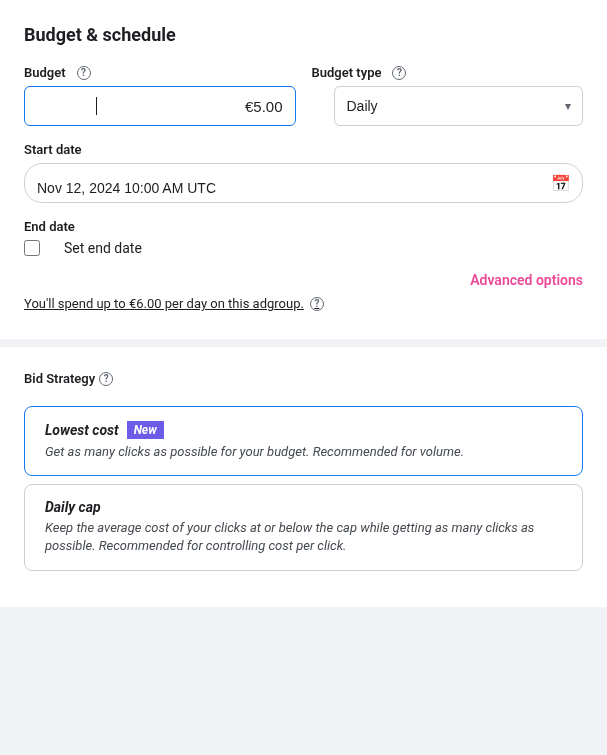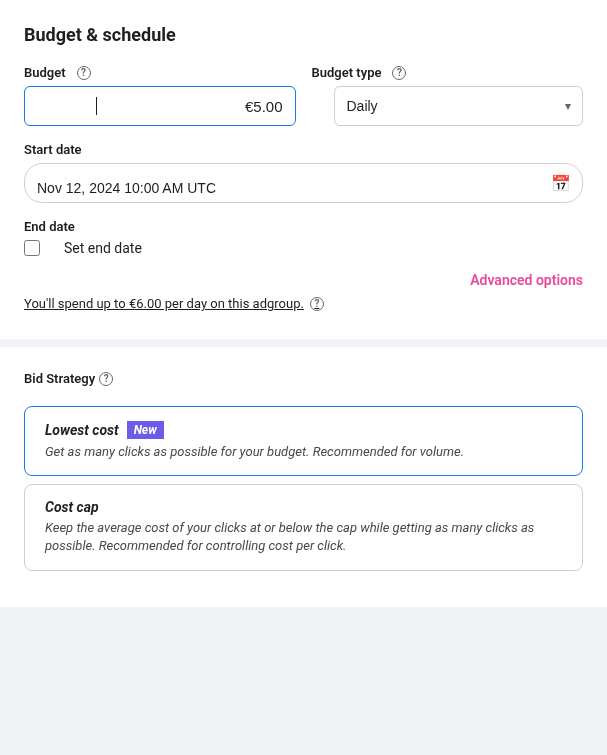--- a/index.html
+++ b/index.html
@@ -333,17 +333,17 @@
   <div class="bid-option selected">
     <div class="bid-option-header">
       <span class="bid-option-title">Lowest cost</span>
       <span class="new-badge">New</span>
     </div>
     <p class="bid-option-desc">Get as many clicks as possible for your budget. Recommended for volume.</p>
   </div>
 
   <div class="bid-option">
     <div class="bid-option-header">
-      <span class="bid-option-title">Cost cap</span>
+      <span class="bid-option-title">Daily cap</span>
     </div>
     <p class="bid-option-desc">Keep the average cost of your clicks at or below the cap while getting as many clicks as possible. Recommended for controlling cost per click.</p>
   </div>
 </div>
 
 </body></html>

